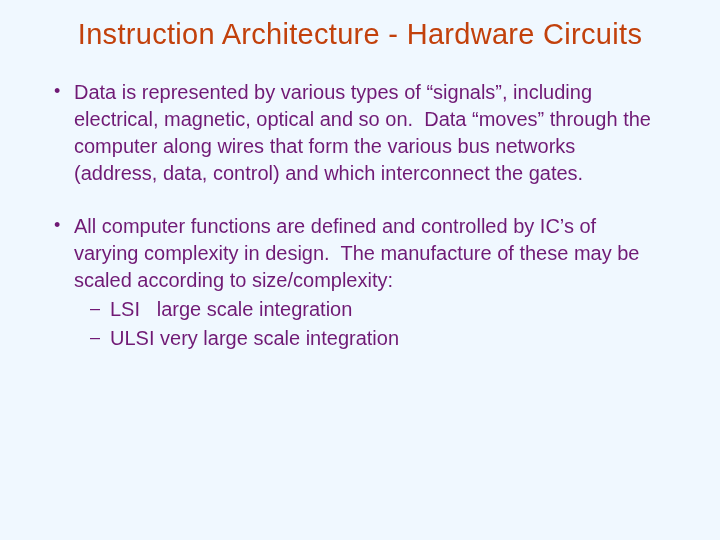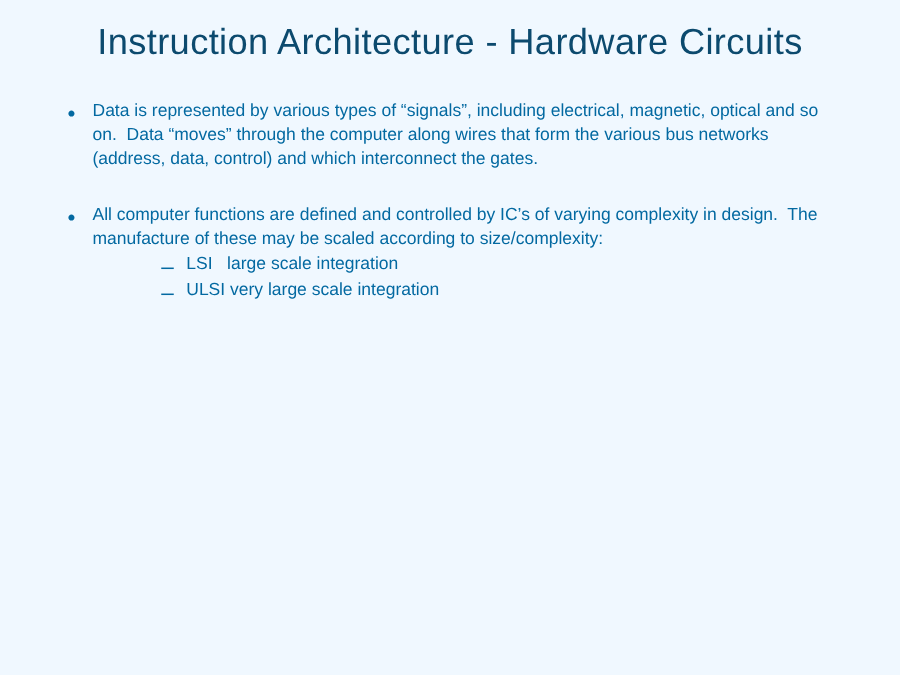--- a/index.html
+++ b/index.html
@@ -5,30 +5,30 @@
   * { margin: 0; padding: 0; box-sizing: border-box; }
   body {
     width: 720px;
     height: 540px;
     background: #f0f8ff;
     font-family: Arial, Helvetica, sans-serif;
     padding: 18px 32px;
     overflow: hidden;
   }
   .title {
-    color: #0c4a6e;
+    color: #c2410c;
     font-size: 29px;
     font-weight: 400;
     text-align: center;
     margin-bottom: 28px;
     letter-spacing: 0.3px;
   }
   .content {
-    color: #0369a1;
-    font-size: 14px;
+    color: #701a75;
+    font-size: 20px;
     line-height: 1.35;
   }
   ul.main {
     list-style: none;
     padding-left: 42px;
   }
   ul.main > li {
     position: relative;
     margin-bottom: 26px;
     padding-right: 30px;
@@ -41,21 +41,20 @@
     font-size: 18px;
   }
   ul.sub {
     list-style: none;
     padding-left: 36px;
     margin-top: 2px;
   }
   ul.sub > li {
     position: relative;
     margin-bottom: 2px;
-    margin-left: 39px;
   }
   ul.sub > li::before {
     content: "–";
     position: absolute;
     left: -20px;
     top: 0;
     font-size: 18px;
   }
 </style>
 </head>

